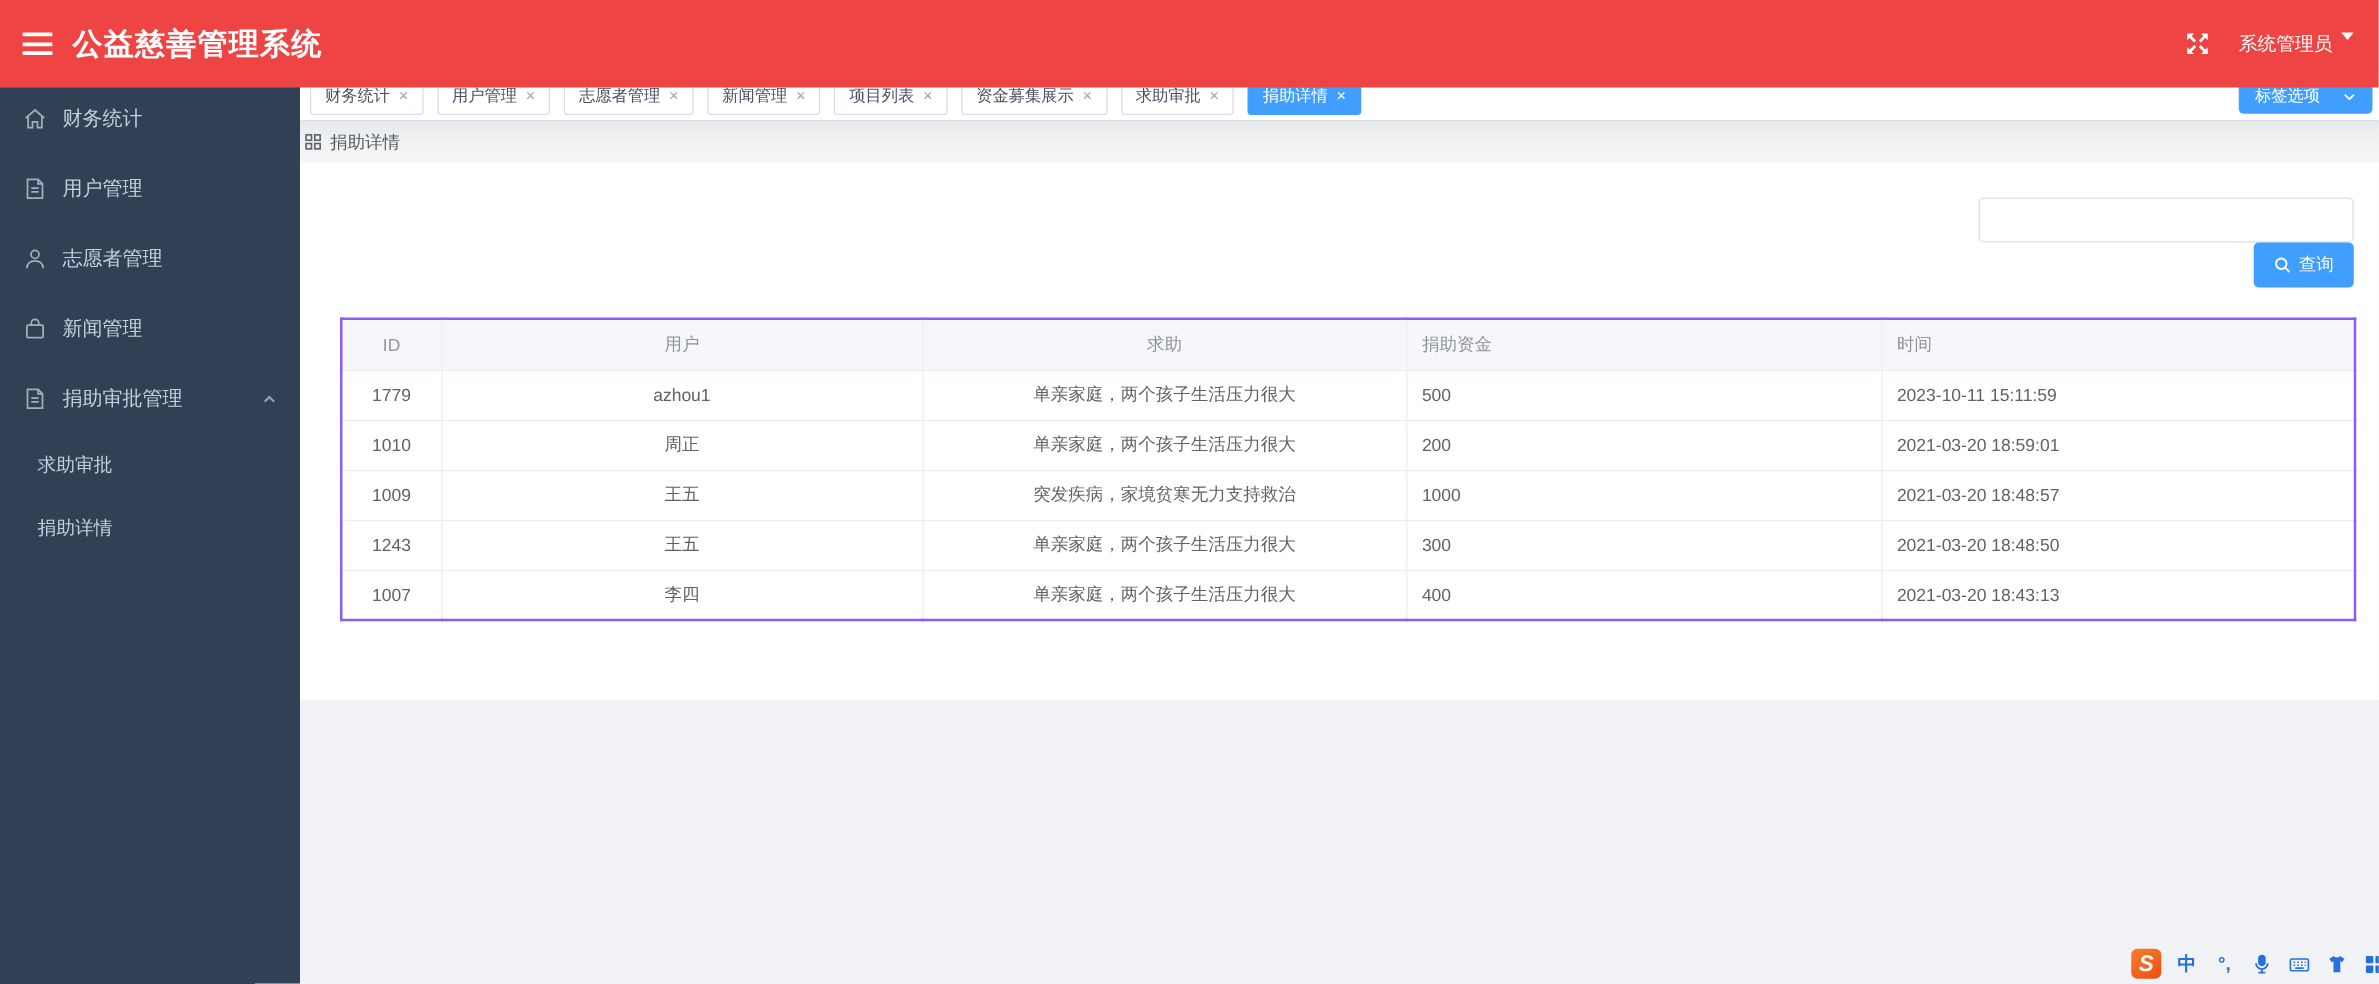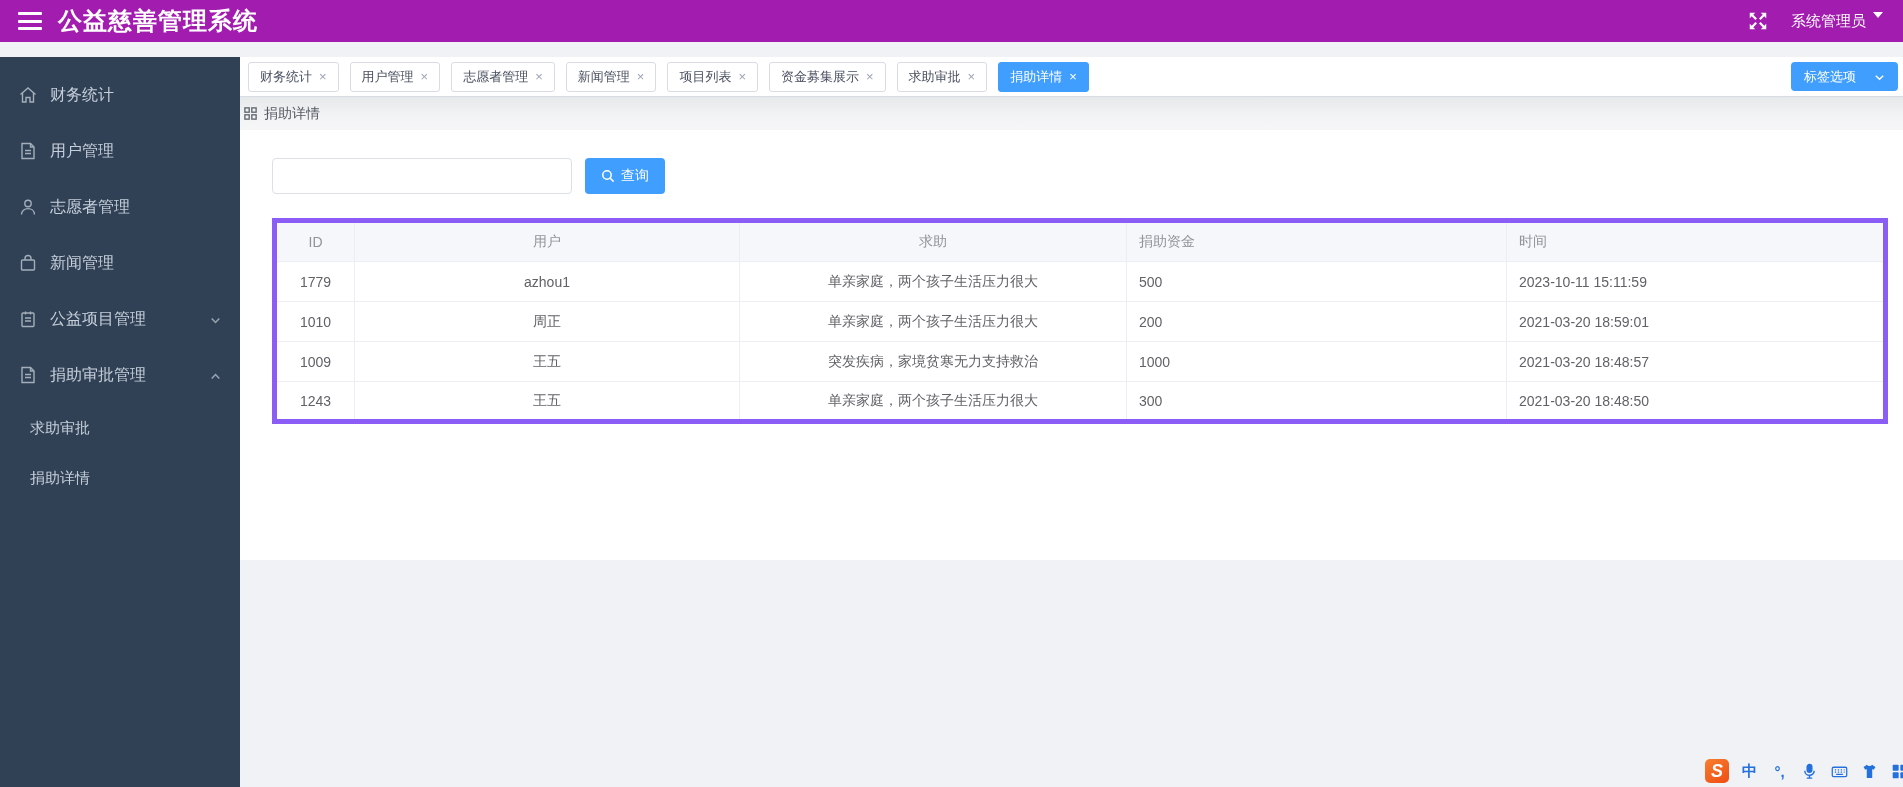--- a/index.html
+++ b/index.html
@@ -1,21 +1,21 @@
 <!DOCTYPE html>
 <html><head>
 <meta charset="utf-8">
 <style>
   * { margin:0; padding:0; box-sizing:border-box; }
   html,body { width:1903px; height:787px; overflow:hidden; }
   body { font-family:"Liberation Sans","DejaVu Sans",sans-serif; background:#f0f2f5; position:relative; }
 
   
-  .app-header { position:absolute; top:0; left:0; width:1903px; height:42px;
-    background:#a21caf; display:flex; align-items:center; color:#fff; z-index:20; }
+  .app-header { position:absolute; top:0; left:0; width:1903px; height:70px;
+    background:#ef4444; display:flex; align-items:center; color:#fff; z-index:20; }
   .hamburger { width:24px; height:18px; margin-left:18px; display:flex; flex-direction:column;
     justify-content:space-between; cursor:pointer; }
   .hamburger span { display:block; height:3px; background:#fff; border-radius:1px; }
   .app-title { margin-left:16px; font-size:24px; font-weight:bold; letter-spacing:1px; }
   .header-right { margin-left:auto; display:flex; align-items:center; gap:22px; margin-right:20px; }
   .fullscreen-btn { width:22px; height:22px; cursor:pointer; display:flex; }
   .user-dropdown { display:flex; align-items:flex-start; gap:7px; font-size:15px; cursor:pointer; }
   .caret-down { width:0; height:0; border-left:5px solid transparent; border-right:5px solid transparent;
     border-top:6px solid #fff; }
 
@@ -50,32 +50,32 @@
   .chev-sm svg { width:100%; height:100%; }
 
   
   .crumb-bar { height:33px; flex:none; background:linear-gradient(180deg,#e7e8ea 0%,#f2f3f4 55%,#f6f6f7 100%);
     display:flex; align-items:center; padding-left:3px; color:#555b63; font-size:14px; gap:6px; }
   .crumb-grid-icon { width:15px; height:15px; color:#5d646c; display:flex; }
   .crumb-grid-icon svg { width:100%; height:100%; }
 
   
   .card { background:#fff; height:430px; flex:none; padding:28px 20px 20px 32px; }
-  .search-row { display:flex; align-items:flex-end; }
+  .search-row { display:flex; align-items:flex-end;flex-direction:column; }
   .search-input { width:300px; height:36px; border:1px solid #dcdfe6; border-radius:4px;
     padding:0 12px; font-size:14px; color:#606266; outline:none; background:#fff; }
   .query-btn { margin-left:13px; height:36px; padding:0 16px; background:#409eff; border:none;
     border-radius:4px; color:#fff; font-size:14px; display:inline-flex; align-items:center;
     gap:6px; cursor:pointer; }
   .query-btn .qi { width:14px; height:14px; display:flex; }
   .qi svg { width:100%; height:100%; }
 
   
   .data-table { margin-top:24px; width:1611px; border-collapse:collapse; table-layout:fixed;
-    font-size:14px; border:5px solid #8b5cf6; }
+    font-size:14px; border:2px solid #8b5cf6; }
   .data-table th { height:41px; background:#f5f7fa; color:#909399; font-weight:normal;
     border:1px solid #ebeef5; }
   .data-table td { height:40px; color:#606266; border:1px solid #ebeef5; background:#fff; }
   .data-table th:nth-child(-n+3), .data-table td:nth-child(-n+3) { text-align:center; }
   .data-table th:nth-child(n+4), .data-table td:nth-child(n+4) { text-align:left; padding-left:12px; }
 
   .filler { flex:1; }
 
   
   .ime-bar { position:absolute; right:-6px; bottom:4px; display:flex; align-items:center; gap:11px; }
@@ -136,30 +136,20 @@
             <path d="M3.5 17.5 C3.5 13.8 6.4 11.6 10 11.6 C13.6 11.6 16.5 13.8 16.5 17.5"></path>
           </svg></span>
         <span>志愿者管理</span>
       </div>
       <div class="side-item">
         <span class="mi"><svg viewBox="0 0 20 20" fill="none" stroke="currentColor" stroke-width="1.4">
             <rect x="3.5" y="7" width="13" height="10" rx="1"></rect>
             <path d="M7 7 V5.5 A3 3 0 0 1 13 5.5 V7"></path>
           </svg></span>
         <span>新闻管理</span>
-      </div>
-      <div class="side-item">
-        <span class="mi"><svg viewBox="0 0 20 20" fill="none" stroke="currentColor" stroke-width="1.4">
-            <rect x="4" y="4" width="12" height="13.5" rx="1"></rect>
-            <path d="M7.5 2.5 V5.5 M12.5 2.5 V5.5 M7 9 H13 M7 12 H13"></path>
-          </svg></span>
-        <span>公益项目管理</span>
-        <span class="chev"><svg viewBox="0 0 12 12" fill="none" stroke="currentColor" stroke-width="1.5">
-            <path d="M2.5 4.2 L6 7.8 L9.5 4.2"></path>
-          </svg></span>
       </div>
       <div class="side-item">
         <span class="mi"><svg viewBox="0 0 20 20" fill="none" stroke="currentColor" stroke-width="1.4">
             <path d="M4 2.5 H12.5 L16 6 V17.5 H4 Z"></path>
             <path d="M12.5 2.5 V6 H16"></path>
             <path d="M7 9.5 H13 M7 12.5 H13"></path>
           </svg></span>
         <span>捐助审批管理</span>
         <span class="chev"><svg viewBox="0 0 12 12" fill="none" stroke="currentColor" stroke-width="1.5">
             <path d="M2.5 7.8 L6 4.2 L9.5 7.8"></path>
@@ -282,20 +272,27 @@
             <td>1000</td>
             <td>2021-03-20 18:48:57</td>
           </tr>
           <tr>
             <td>1243</td>
             <td>王五</td>
             <td>单亲家庭，两个孩子生活压力很大</td>
             <td>300</td>
             <td>2021-03-20 18:48:50</td>
           </tr>
+          <tr>
+            <td>1007</td>
+            <td>李四</td>
+            <td>单亲家庭，两个孩子生活压力很大</td>
+            <td>400</td>
+            <td>2021-03-20 18:43:13</td>
+          </tr>
         </tbody>
     </table>
   </div>
 
   <div class="filler"></div>
 </div>
 
 <div class="ime-bar">
   <div class="sogou-logo">S</div>
   <div id="ime-icons" style="display:flex;align-items:center;gap:11px;">

